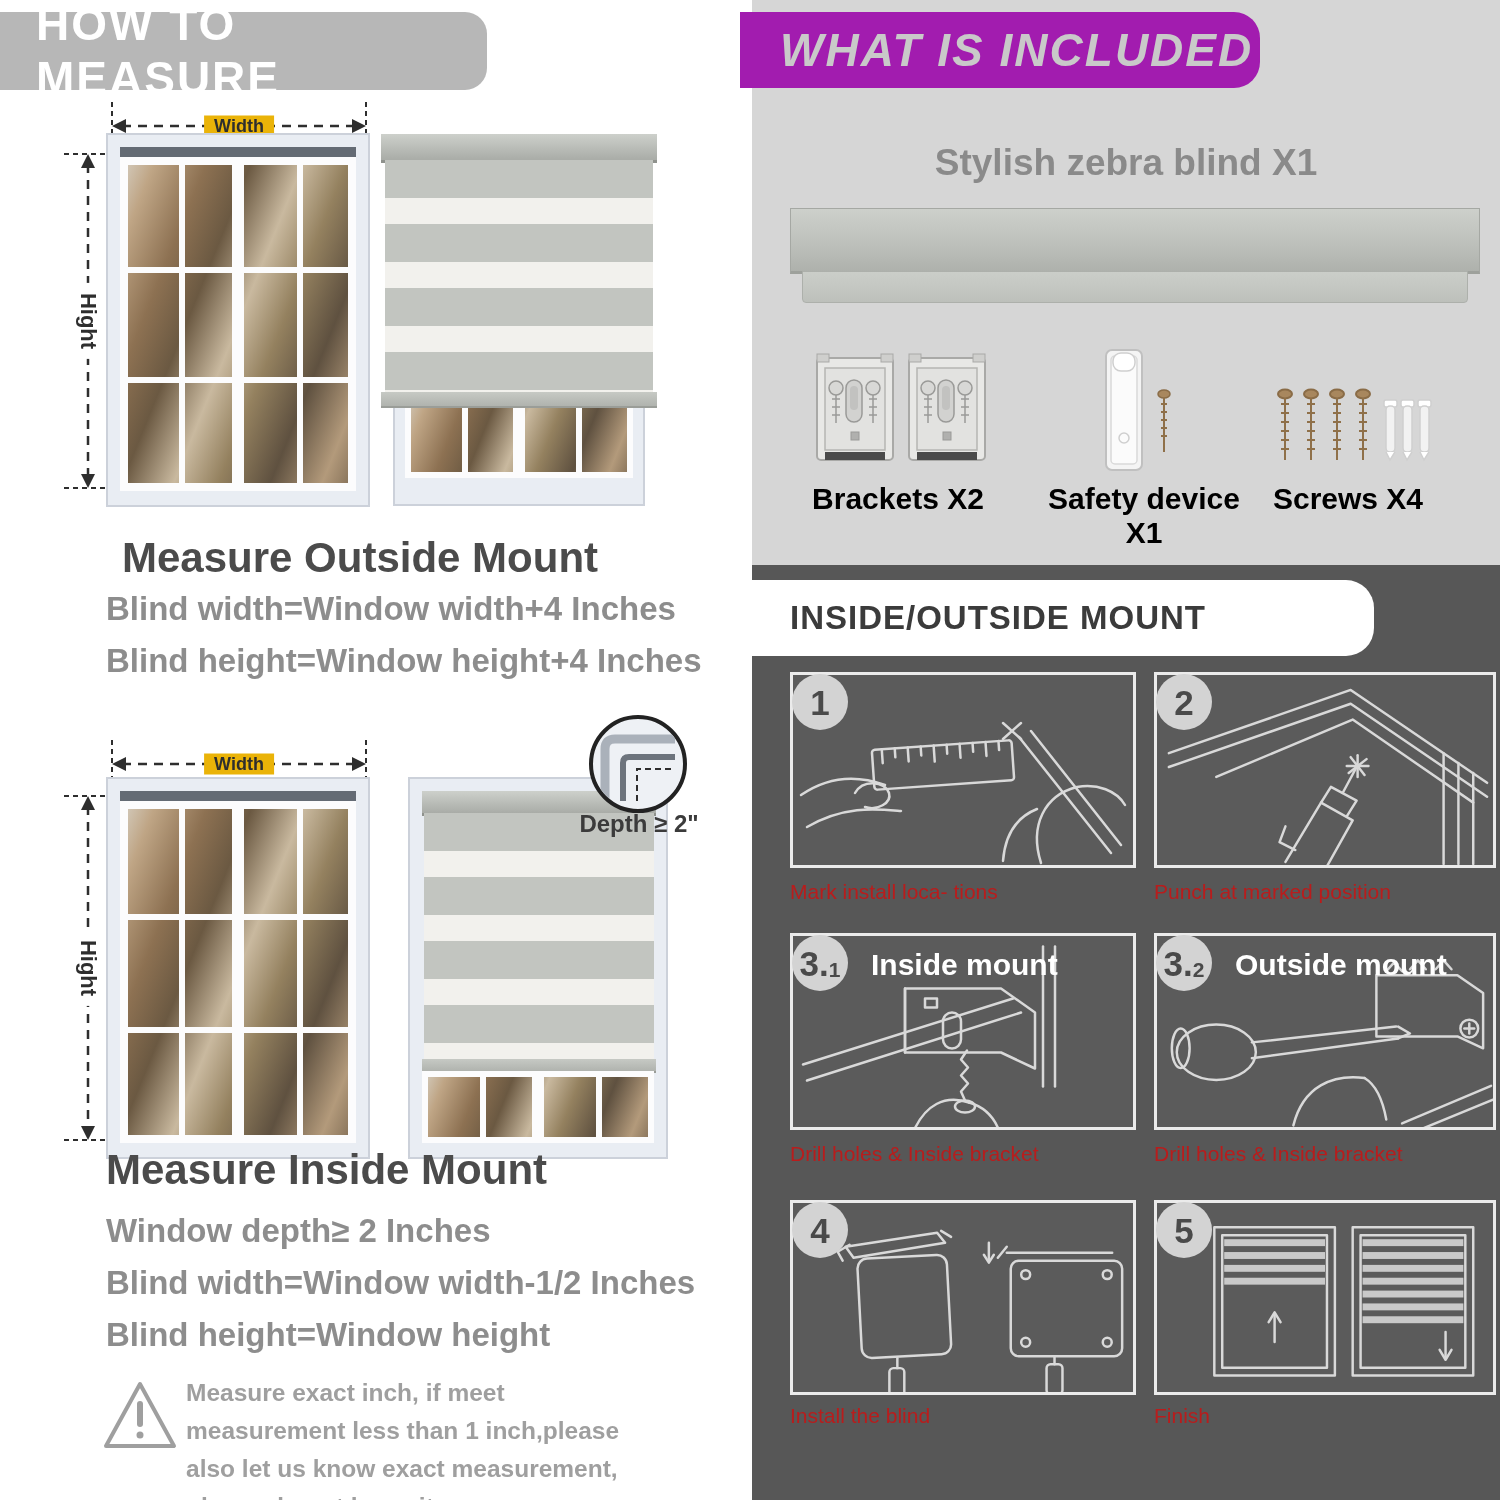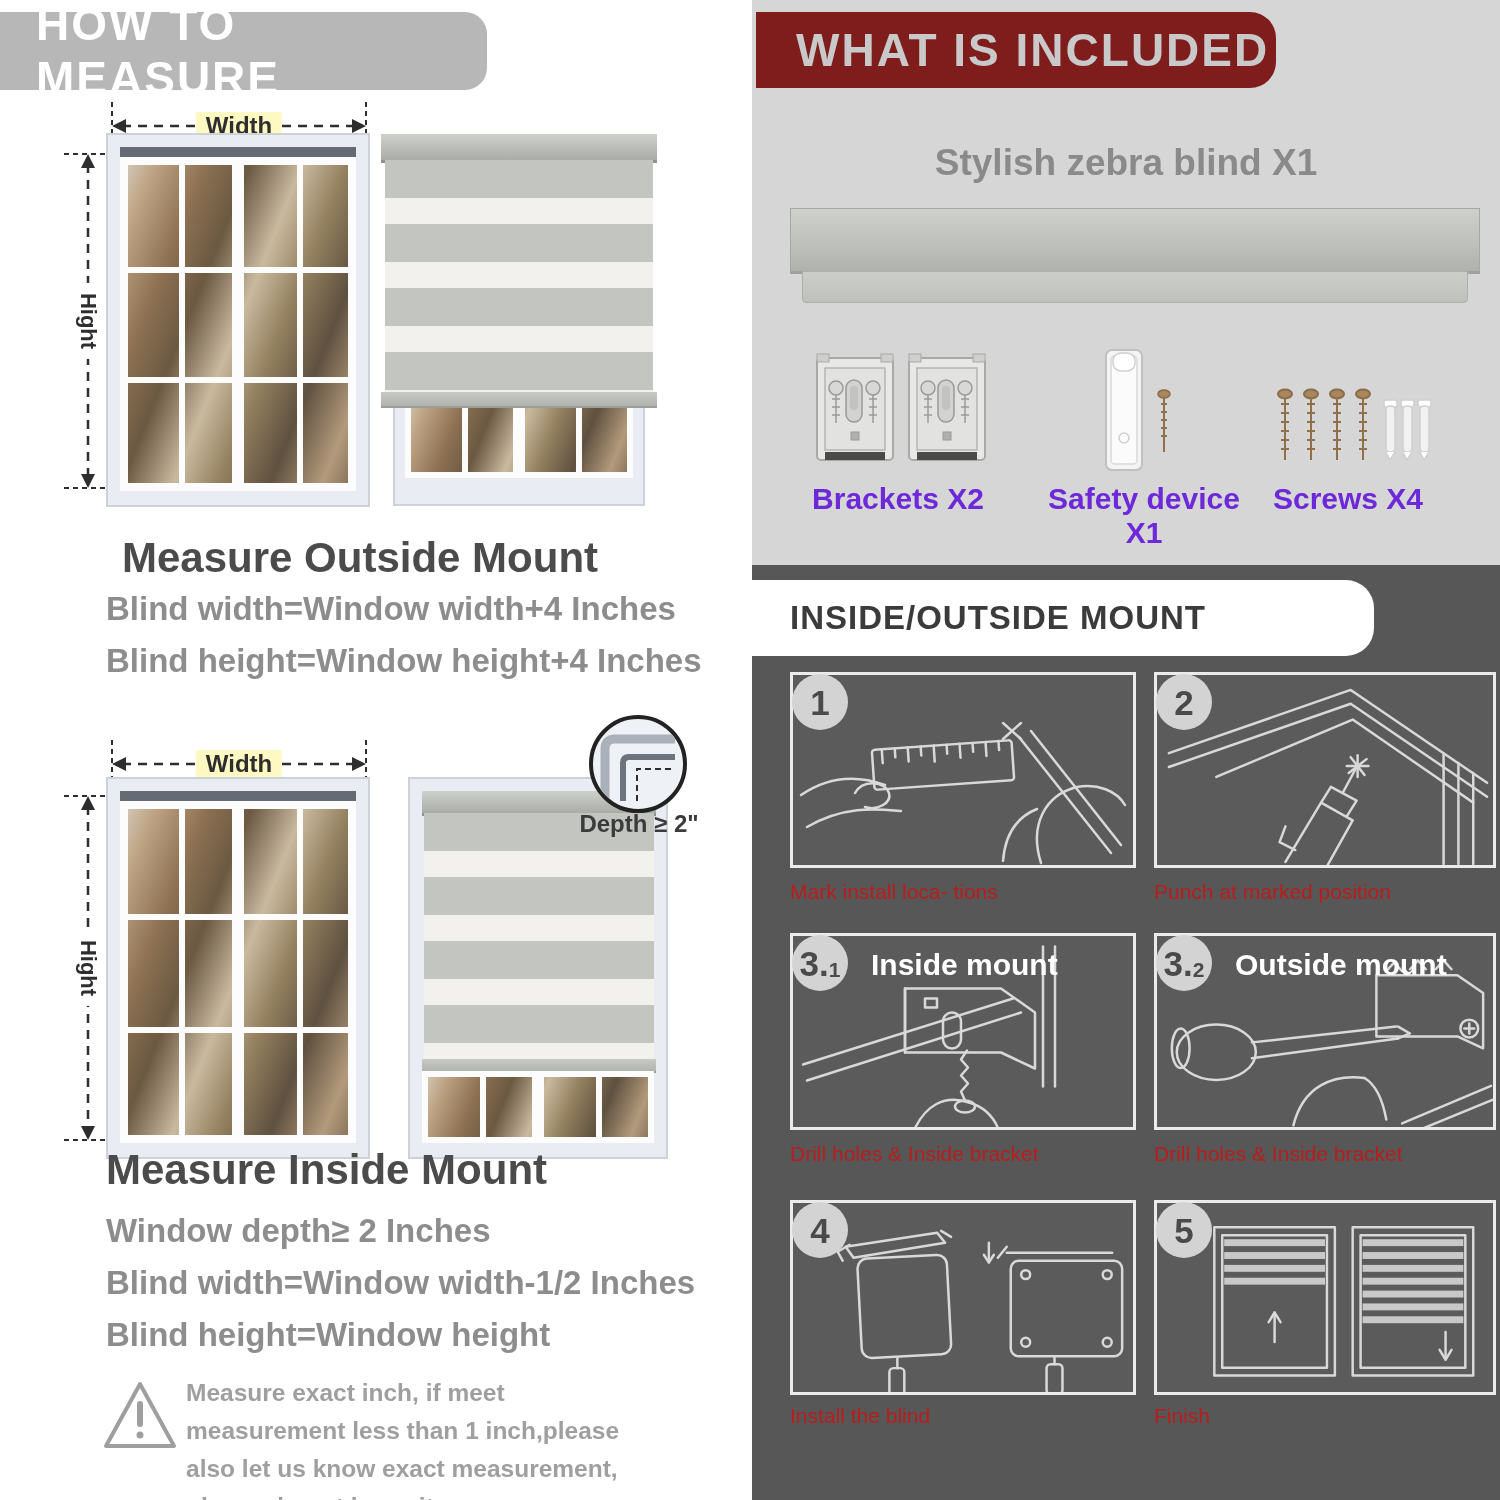--- a/index.html
+++ b/index.html
@@ -4,34 +4,34 @@
 <style>
   html,body{margin:0;padding:0;background:#ffffff;}
   .stage{position:relative;width:1500px;height:1500px;background:#ffffff;overflow:hidden;
          font-family:"Liberation Sans",sans-serif;}
   .abs{position:absolute;}
 
   
   .banner-left{left:0;top:12px;width:487px;height:78px;background:#b7b7b7;
     border-radius:0 22px 22px 0;display:flex;align-items:center;}
   .banner-left span{color:#ffffff;font-size:46px;font-weight:bold;letter-spacing:2px;padding-left:36px;}
-  .banner-included{left:756px;top:12px;width:520px;height:76px;background:#7f1d1d;
-    border-radius:0 26px 26px 0;display:flex;align-items:center;}
+  .banner-included{left:740px;top:12px;width:520px;height:76px;background:#a21caf;
+    border-radius:0 26px 26px 0;display:flex;align-items:center;font-style:italic;}
   .banner-included span{color:#c9c9c9;font-size:46px;font-weight:bold;letter-spacing:2px;padding-left:40px;}
   .banner-mount{left:752px;top:580px;width:622px;height:76px;background:#ffffff;
     border-radius:0 28px 28px 0;display:flex;align-items:center;z-index:5;}
   .banner-mount span{color:#3b3b3b;font-size:33px;font-weight:bold;letter-spacing:1px;padding-left:38px;}
 
   
   .title-dark{color:#4b4b4b;font-size:42px;font-weight:bold;}
   .body-gray{color:#8d8d8d;font-size:33px;font-weight:bold;}
   .warn-text{color:#9f9f9f;font-size:24.5px;font-weight:bold;line-height:38px;width:462px;}
 
   
-  .mlabel{position:absolute;background:#fef9c3;color:#2e2e2e;font-size:24px;font-weight:bold;padding:0 10px;}
+  .mlabel{position:absolute;background:#eab308;color:#2e2e2e;font-size:18px;font-weight:bold;padding:0 10px;}
   .vlabel{position:absolute;background:#ffffff;color:#2e2e2e;font-size:22px;font-weight:bold;
           writing-mode:vertical-rl;padding:10px 0;}
 
   
   .win{background:#e9edf3;border:2px solid #ccd1da;box-sizing:border-box;}
   .glass{position:absolute;background:
       linear-gradient(112deg,#d8d3c8 0%,#bfa585 10%,#8d7152 24%,#6b5942 36%,#c9b99f 50%,#94815f 62%,#5f5140 76%,#b39a7b 90%,#7a6750 100%);
       box-shadow:inset 0 0 0 8px #fcfcfd;}
   .glass-sm{box-shadow:inset 0 0 0 6px #fcfcfd;}
   .mv{position:absolute;top:0;bottom:0;background:#fcfcfd;width:6px;}
@@ -43,21 +43,21 @@
   .cassette{position:absolute;background:linear-gradient(180deg,#cdd0cb,#b9bcb7 55%,#a9aca7);
             border-bottom:3px solid #8f928d;}
   .fabric{position:absolute;background:repeating-linear-gradient(180deg,
             #c2c5c0 0px,#c2c5c0 38px,#f2f1ed 38px,#f2f1ed 64px);}
   .rail{position:absolute;background:linear-gradient(180deg,#c6c9c4,#b0b3ae);border-bottom:2px solid #9a9d98;}
 
   
   .sec-included{left:752px;top:0;width:748px;height:565px;background:#d6d6d6;}
   .sec-mount{left:752px;top:565px;width:748px;height:935px;background:#575757;}
   .included-title{color:#8a8a8a;font-size:37px;font-weight:bold;text-align:center;}
-  .label-gray{color:#6d28d9;font-size:30px;font-weight:bold;text-align:center;}
+  .label-gray{color:#000000;font-size:30px;font-weight:bold;text-align:center;}
   .headrail{position:absolute;background:linear-gradient(180deg,#cdd0cb,#bcbfba 60%,#aeb1ac);
             border:1px solid #a5a8a3;border-bottom:3px solid #9ea19c;}
   .headrail-lip{position:absolute;background:linear-gradient(180deg,#cbcec9,#bdc0bb);
             border:1px solid #adb0ab;border-radius:0 0 4px 4px;}
 
   
   .panel{position:absolute;border:3px solid #ebebeb;background:#5b5b5b;box-sizing:border-box;}
   .badge{position:absolute;left:-1px;top:-1px;width:56px;height:56px;border-radius:50%;
          background:#d3d3d3;display:flex;align-items:center;justify-content:center;z-index:2;}
   .badge-num{color:#4a4a4a;font-size:35px;font-weight:bold;line-height:1;}

